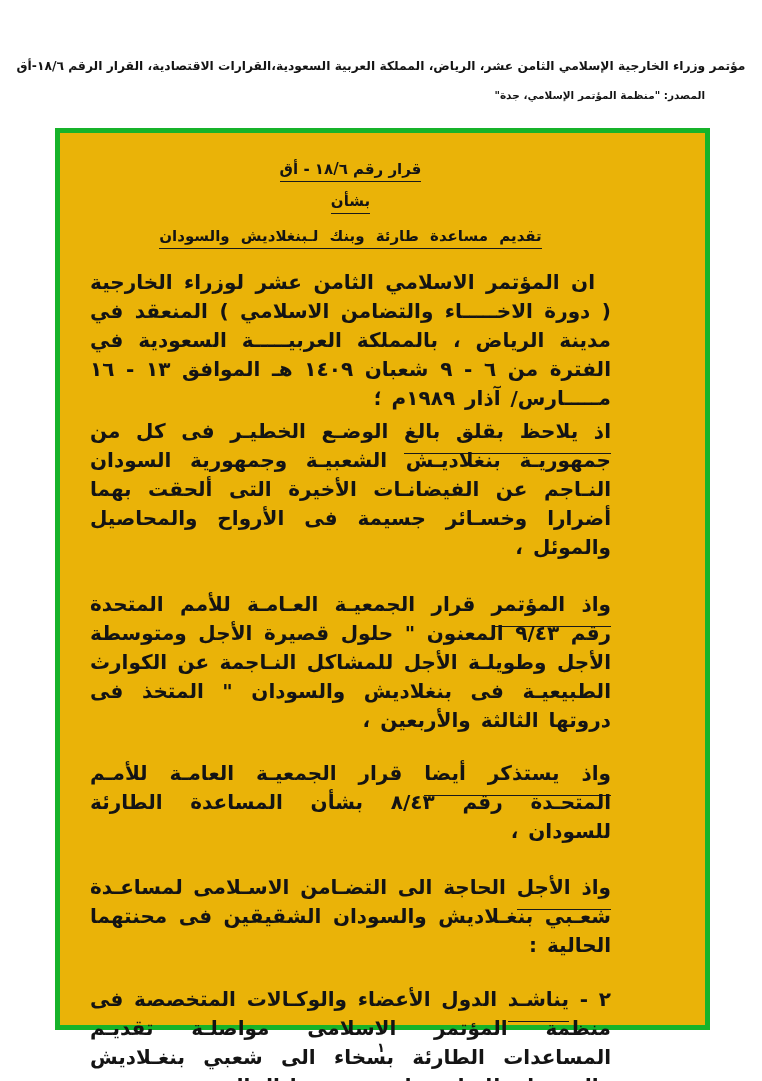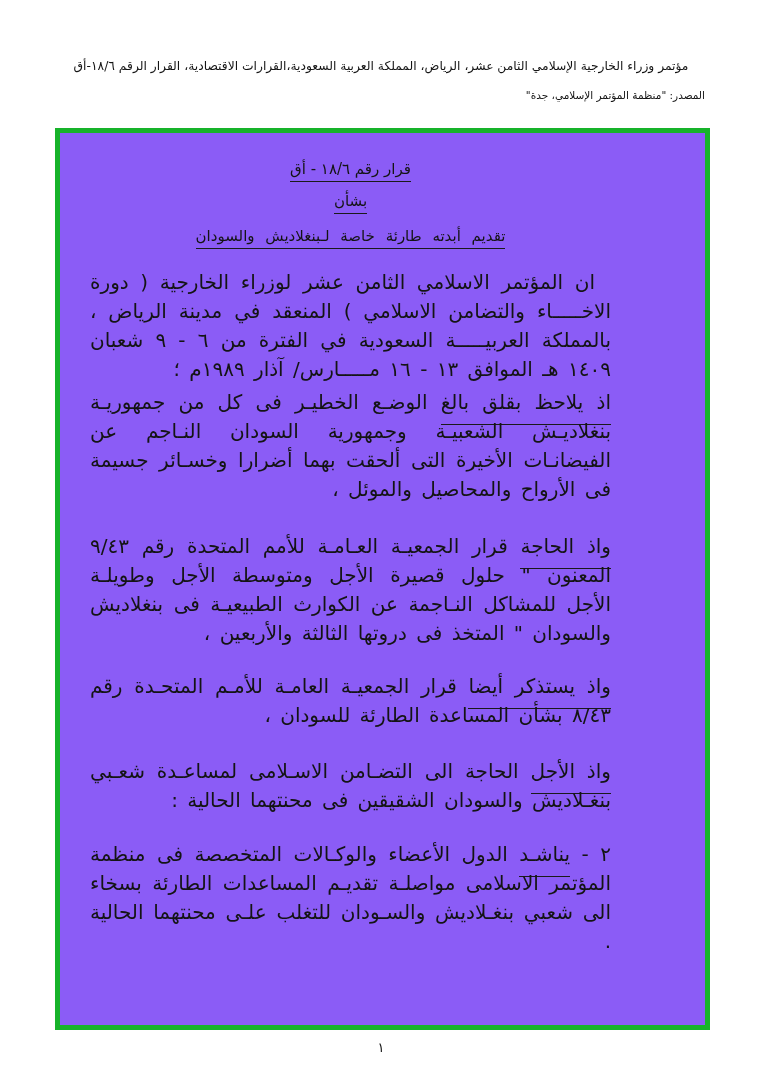--- a/index.html
+++ b/index.html
@@ -6,21 +6,21 @@
     margin: 0;
     padding: 0;
     background: #ffffff;
   }
   .page {
     position: relative;
     width: 762px;
     height: 1081px;
     background: #ffffff;
     font-family: "DejaVu Sans", sans-serif;
-    font-weight: normal;
+    font-weight: bold;
     color: #141414;
     overflow: hidden;
   }
   .reference {
     position: absolute;
     top: 57px;
     left: 0;
     right: 0;
     direction: rtl;
     text-align: center;
@@ -39,21 +39,21 @@
     line-height: 15px;
   }
   .frame {
     position: absolute;
     left: 55px;
     top: 128px;
     width: 655px;
     height: 902px;
     box-sizing: border-box;
     border: 5px solid #17b32a;
-    background: #8b5cf6;
+    background: #eab308;
   }
   .content {
     direction: rtl;
     padding: 26px 94px 0 30px;
   }
   .title-block { text-align: center; }
   .t-line { margin: 0 0 11px 0; font-size: 15px; line-height: 21px; }
   .t-line.t3 { font-size: 15px; word-spacing: 6px; margin-top: 14px; }
   .u {
     border-bottom: 1.6px solid #1a1a1a;
@@ -97,34 +97,34 @@
     <div class="content">
 
       <div class="title-block">
         <div class="t-line">
           <span class="u">قرار رقم ١٨/٦ - أق</span>
         </div>
         <div class="t-line">
           <span class="u">بشأن</span>
         </div>
         <div class="t-line t3">
-          <span class="u">تقديم أبدته طارئة خاصة لـبنغلاديش والسودان</span>
+          <span class="u">تقديم مساعدة طارئة وبنك لـبنغلاديش والسودان</span>
         </div>
       </div>
 
       <p class="para p1">
         <span>ان المؤتمر الاسلامي الثامن عشر لوزراء الخارجية ( دورة الاخـــــاء والتضامن الاسلامي ) المنعقد في مدينة الرياض ، بالمملكة العربيـــــة السعودية في الفترة من ٦ - ٩ شعبان ١٤٠٩ هـ الموافق ١٣ - ١٦ مـــــارس/ آذار ١٩٨٩م ؛</span>
       </p>
 
       <p class="para p2">
         <span class="u">اذ يلاحظ بقلق بالغ</span><span> الوضـع الخطيـر فى كل من جمهوريـة بنغلاديـش الشعبيـة وجمهورية السودان النـاجم عن الفيضانـات الأخيرة التى ألحقت بهما أضرارا وخسـائر جسيمة فى الأرواح والمحاصيل والموئل ،</span>
       </p>
 
       <p class="para p3">
-        <span class="u">واذ الحاجة</span><span> قرار الجمعيـة العـامـة للأمم المتحدة رقم ٩/٤٣ المعنون " حلول قصيرة الأجل ومتوسطة الأجل وطويلـة الأجل للمشاكل النـاجمة عن الكوارث الطبيعيـة فى بنغلاديش والسودان " المتخذ فى دروتها الثالثة والأربعين ،</span>
+        <span class="u">واذ المؤتمر</span><span> قرار الجمعيـة العـامـة للأمم المتحدة رقم ٩/٤٣ المعنون " حلول قصيرة الأجل ومتوسطة الأجل وطويلـة الأجل للمشاكل النـاجمة عن الكوارث الطبيعيـة فى بنغلاديش والسودان " المتخذ فى دروتها الثالثة والأربعين ،</span>
       </p>
 
       <p class="para p4">
         <span class="u">واذ يستذكر أيضا</span><span> قرار الجمعيـة العامـة للأمـم المتحـدة رقم ٨/٤٣ بشأن المساعدة الطارئة للسودان ،</span>
       </p>
 
       <p class="para p5">
         <span class="u">واذ الأجل</span><span> الحاجة الى التضـامن الاسـلامى لمساعـدة شعـبي بنغـلاديش والسودان الشقيقين فى محنتهما الحالية :</span>
       </p>
 

